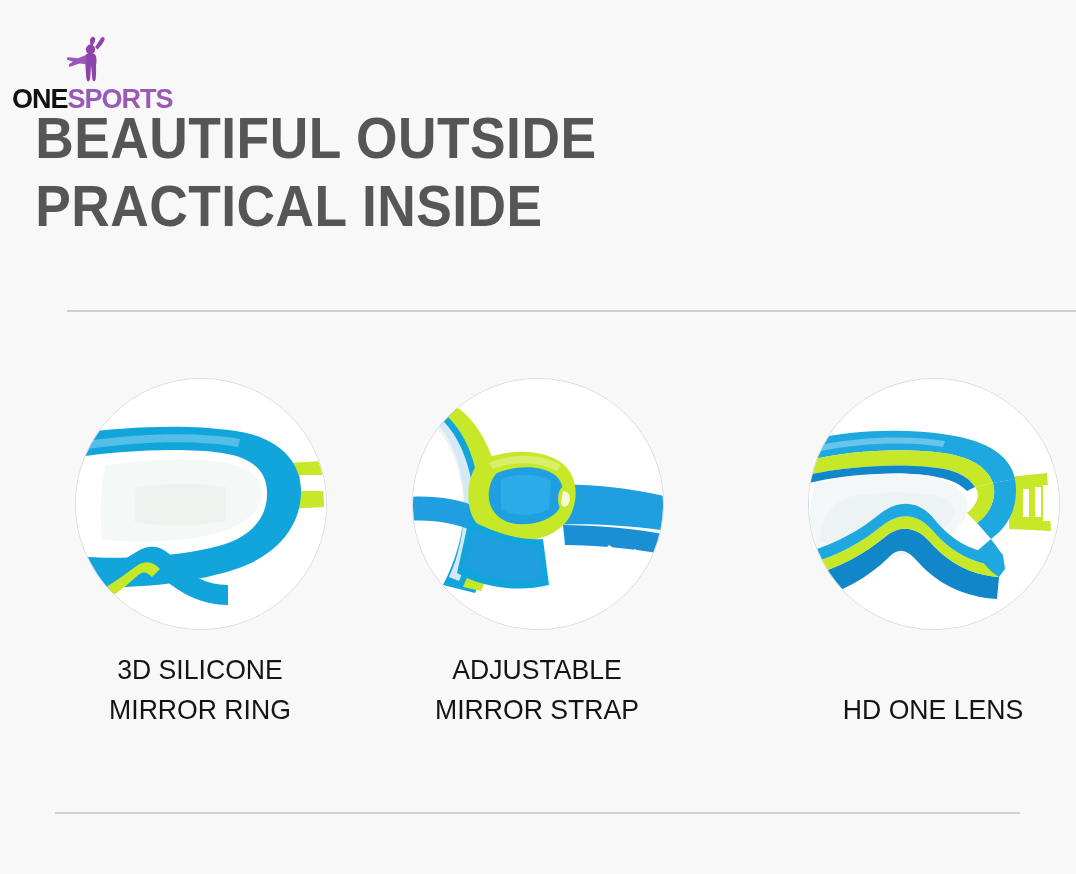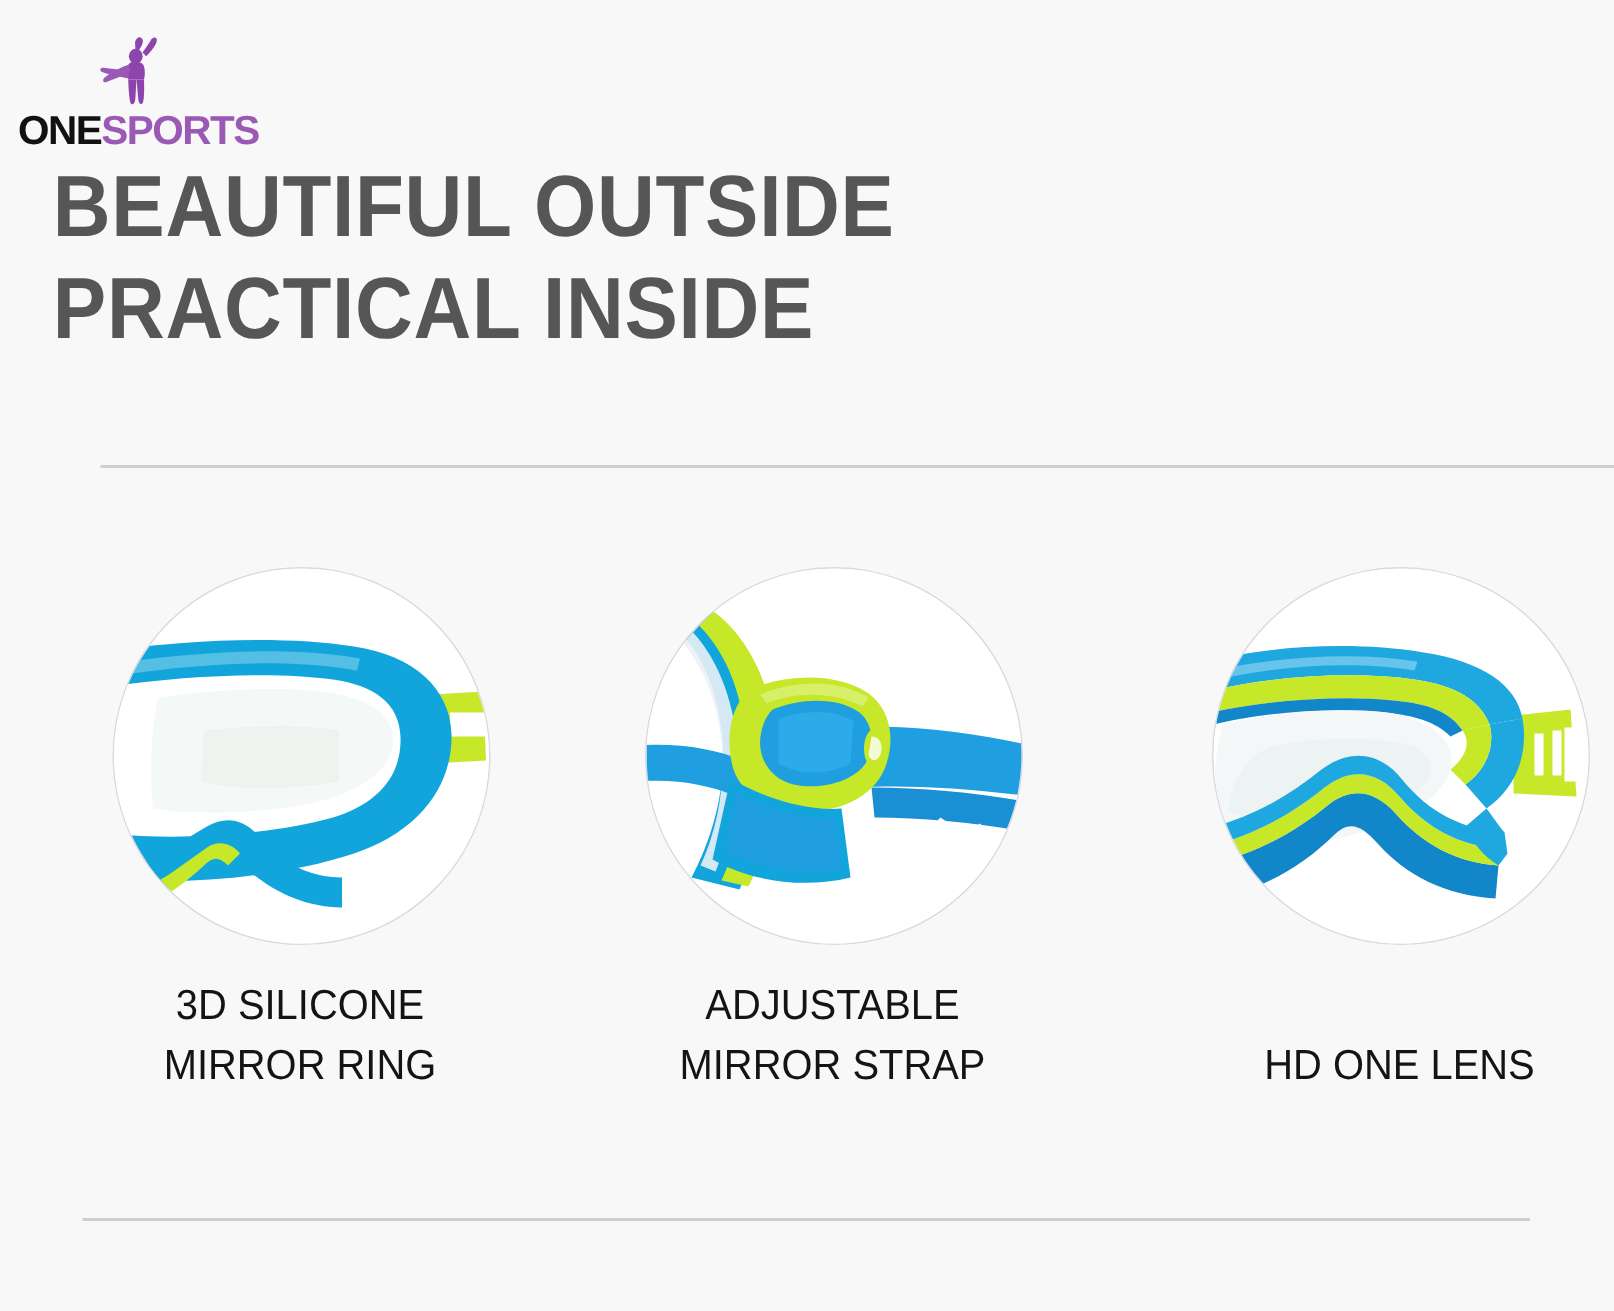--- a/index.html
+++ b/index.html
@@ -17,21 +17,21 @@
     position: relative;
     width: 1076px;
     height: 874px;
     background: #f8f8f8;
   }
 
   
   .logo {
     position: absolute;
     left: 12px;
-    top: 22px;
+    top: 34px;
     width: 160px;
     height: 80px;
   }
   .logo-figure {
     position: absolute;
     left: 48px;
     top: 0px;
     width: 56px;
     height: 52px;
   }
@@ -104,21 +104,21 @@
     height: 420px;
     padding-left: 21px;
   }
   .feature {
     position: absolute;
     top: 0;
     width: 330px;
     height: 420px;
   }
   .feature-1 { left: 35px; }
-  .feature-2 { left: 390px; text-decoration: underline; }
+  .feature-2 { left: 372px; text-decoration: underline; }
   .feature-3 { left: 768px; }
 
   .circle {
     position: absolute;
     left: 40px;
     top: 18px;
     width: 252px;
     height: 252px;
     border-radius: 50%;
     background: #ffffff;

